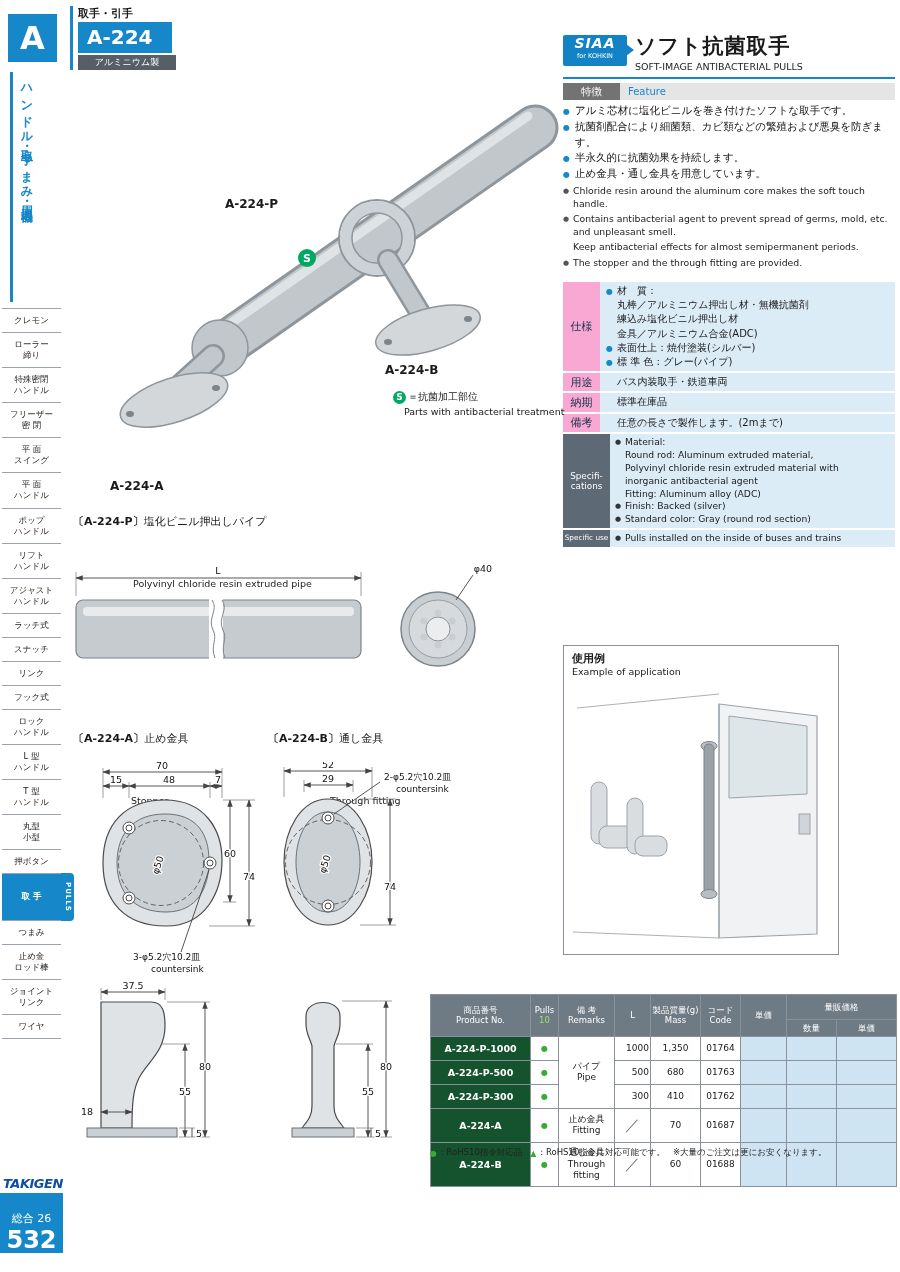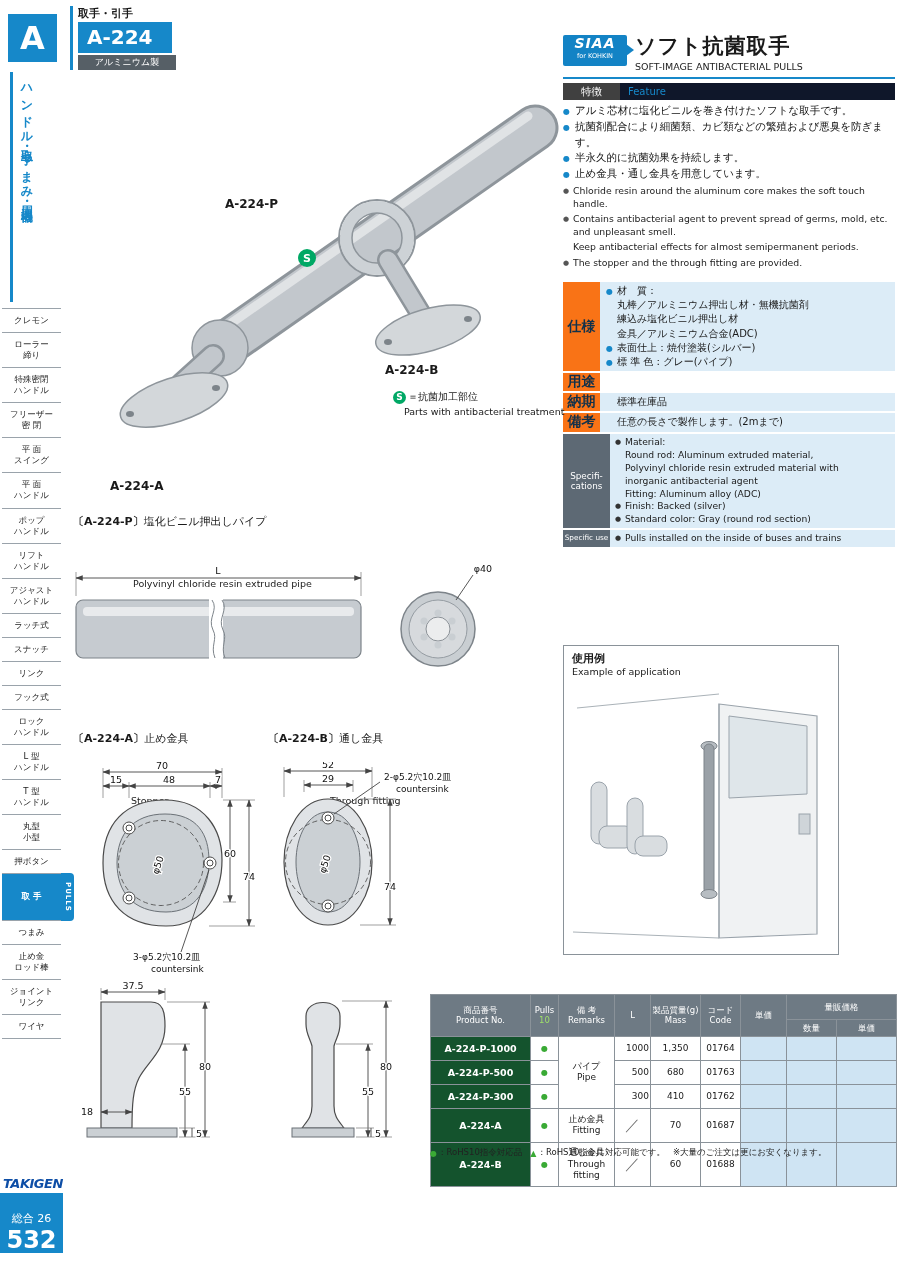--- a/index.html
+++ b/index.html
@@ -29,34 +29,34 @@
   .siaa{left:563px;top:35px;width:64px;height:31px;background:#1383c5;color:#fff;text-align:center;border-radius:2px;}
   .siaa .t1{font-size:14px;font-weight:bold;font-style:italic;line-height:17px;letter-spacing:1px;}
   .siaa .t2{font-size:6.5px;line-height:8px;}
   .siaa-arrow{position:absolute;right:-7px;top:9px;width:0;height:0;border-top:6px solid transparent;border-bottom:6px solid transparent;border-left:8px solid #1383c5;}
   .ttl-jp{left:635px;top:32px;font-size:21px;font-weight:bold;letter-spacing:1px;}
   .ttl-en{left:635px;top:61px;font-size:9.5px;color:#222;}
   .hd-line{left:563px;top:77px;width:332px;height:2px;background:#1688c9;}
 
   
   .feat{left:563px;top:83px;width:332px;height:17px;display:flex;}
-  .feat .lab{width:57px;background:#404040;color:#fff;font-size:10.5px;text-align:center;line-height:17px;}
-  .feat .en{flex:1;background:#0f172a;color:#1688c9;font-size:10px;line-height:17px;padding-left:8px;}
+  .feat .lab{width:57px;background:#737373;color:#fff;font-size:10.5px;text-align:center;line-height:17px;}
+  .feat .en{flex:1;background:#e5e5e5;color:#1688c9;font-size:10px;line-height:17px;padding-left:8px;}
   .blist-jp{left:563px;top:103px;width:332px;}
   .brow{display:flex;font-size:10.5px;line-height:1.5;color:#111;}
   .brow .d{width:12px;color:#1688c9;font-size:8px;padding-top:3px;flex:none;}
   .brow .tx{flex:1;}
   .blist-en{left:563px;top:185px;width:332px;}
   .brow-en{display:flex;font-size:9.3px;line-height:1.35;color:#222;margin-bottom:3px;}
   .brow-en .d{width:10px;color:#555;font-size:7px;padding-top:2px;flex:none;}
 
   
   .spec{left:563px;top:282px;width:332px;font-size:10px;}
   .srow{display:flex;margin-bottom:2px;}
-  .srow .lab{width:37px;background:#f97316;color:#12314a;display:flex;align-items:center;justify-content:center;flex:none;font-size:14px;font-weight:bold;}
+  .srow .lab{width:37px;background:#f9a8d4;color:#12314a;display:flex;align-items:center;justify-content:center;flex:none;font-size:11px;}
   .srow .body{flex:1;background:#dcecf7;padding:2px 6px;}
   .sline{display:flex;line-height:1.42;}
   .sline .d{width:11px;color:#1688c9;font-size:8px;padding-top:2px;flex:none;}
   .spen{left:563px;top:434px;width:332px;font-size:9.2px;}
   .serow{display:flex;margin-bottom:2px;}
   .serow .lab{width:47px;background:#5d6974;color:#fff;display:flex;align-items:center;justify-content:center;text-align:center;font-size:8.8px;line-height:1.2;flex:none;white-space:pre-line;}
   .serow .lab.small{font-size:7.3px;}
   .serow .body{flex:1;background:#dcecf7;padding:2px 5px;}
   .seline{display:flex;line-height:1.4;}
   .seline .d{width:10px;color:#333;font-size:7px;padding-top:2px;flex:none;}
@@ -241,20 +241,26 @@
             <span>表面仕上：焼付塗装(シルバー)</span>
           </div>
         <div class="sline">
             <span class="d">●</span>
             <span>標 準 色：グレー(パイプ)</span>
           </div>
       </div>
     </div>
     <div class="srow">
       <div class="lab">用途</div>
+      <div class="body">
+          <div class="sline">
+            <span class="d"></span>
+            <span>バス内装取手・鉄道車両</span>
+          </div>
+        </div>
     </div>
     <div class="srow">
       <div class="lab">納期</div>
       <div class="body">
           <div class="sline">
             <span class="d"></span>
             <span>標準在庫品</span>
           </div>
         </div>
     </div>

